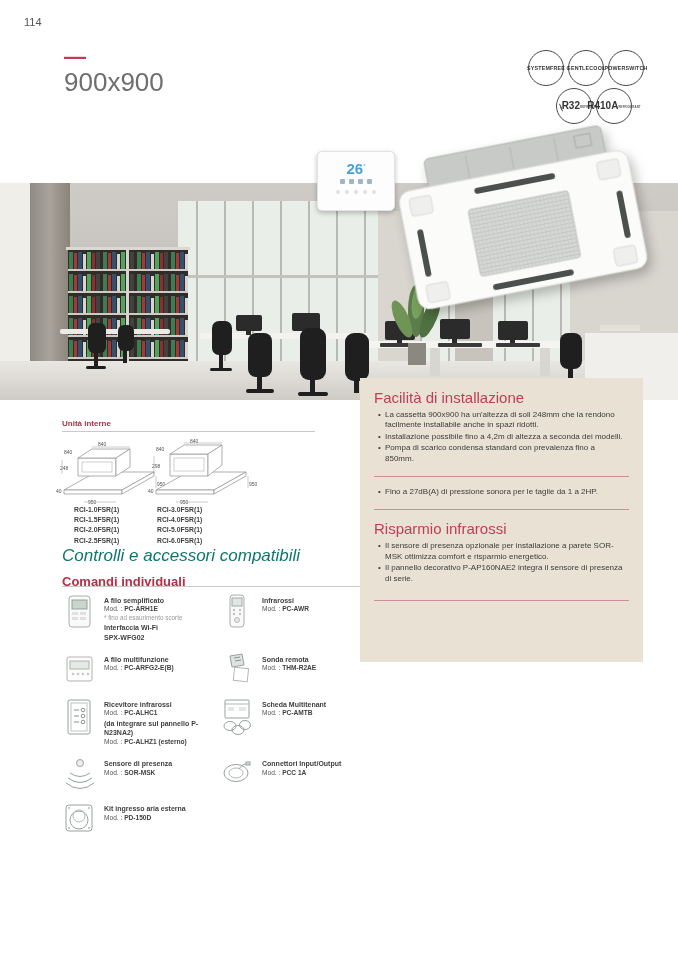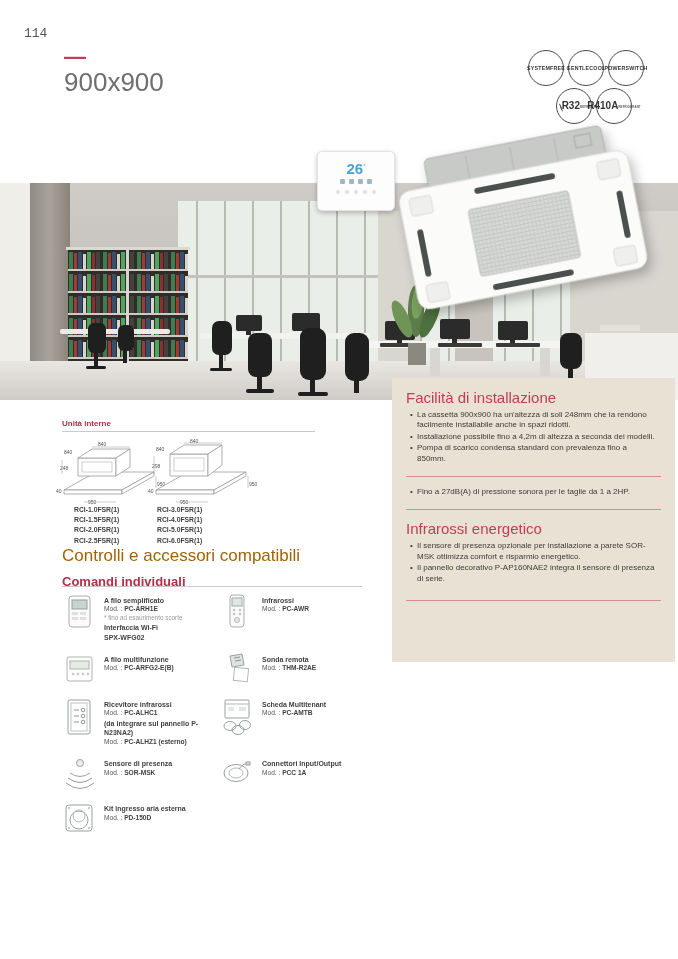--- a/index.html
+++ b/index.html
@@ -1,19 +1,19 @@
 <!DOCTYPE html>
 <html><head>
 <meta charset="utf-8">
 <style>
   html,body{margin:0;padding:0;}
   body{font-family:"Liberation Sans","DejaVu Sans",sans-serif;background:#ffffff;}
   .page{position:relative;width:678px;height:959px;background:#fff;overflow:hidden;}
 
-  .page-num{position:absolute;left:24px;top:26px;font-size:13px;color:#555;font-family:Liberation Mono, monospace;}
+  .page-num{position:absolute;left:24px;top:16px;font-size:11px;color:#555;}
 
   .hdr{position:absolute;left:64px;top:46px;}
   .hdr .dash{color:#c23a56;font-size:22px;font-weight:bold;line-height:1;}
   .hdr .title{color:#c23a56;font-size:29px;font-weight:400;line-height:1.15;margin-top:6px;}
   .hdr .subtitle{color:#6e6e6e;font-size:26px;font-weight:400;line-height:1.1;}
 
   
   .badges{position:absolute;left:528px;top:50px;width:126px;}
   .badge-row1{display:flex;gap:4px;}
   .badge-row2{display:flex;gap:4px;margin-top:2px;margin-left:28px;}
@@ -37,36 +37,36 @@
   .ctrl-icons{display:flex;gap:4px;margin-top:3px;}
   .ctrl-icons span{width:5px;height:5px;background:#9fb6c6;display:inline-block;border-radius:1px;}
   .ctrl-btns{display:flex;gap:5px;margin-top:6px;}
   .ctrl-btns span{width:4px;height:4px;border-radius:50%;background:#e0e0e0;display:inline-block;}
 
   
   .cassette{position:absolute;left:398px;top:140px;width:245px;height:152px;z-index:4;
             transform:rotate(-11deg);filter:drop-shadow(3px 6px 6px rgba(0,0,0,.25));}
 
   
-  .feature-box{position:absolute;left:392px;top:378px;width:283px;height:284px;background:#e8e1d4;
+  .feature-box{position:absolute;left:360px;top:378px;width:283px;height:284px;background:#e8e1d4;
                box-sizing:border-box;padding:11px 14px 8px 14px;z-index:6;}
   .feature-box h2{margin:0 0 4px 0;font-size:15px;font-weight:400;color:#c03d55;}
   .feature-box ul{margin:4px;padding:0;list-style:none;}
   .feature-box li{font-size:8px;color:#3d3b38;line-height:1.3;padding-left:7px;position:relative;margin-bottom:1px;}
   .feature-box li::before{content:"\2022";position:absolute;left:0;top:0;color:#3d3b38;}
   .fdiv{border:none;border-top:1.4px solid #cf8e9a;margin:12px 0 10px 0;}
 
   
   .ui-head{position:absolute;left:62px;top:419px;font-size:8px;font-weight:bold;color:#b03048;}
   .ui-rule{position:absolute;left:62px;top:431px;width:253px;border-top:1px solid #c9c9c9;}
   .diagram{position:absolute;}
   .models{position:absolute;font-size:6.8px;font-weight:bold;color:#3f3f3f;line-height:1.5;}
 
   
-  .acc-head{position:absolute;left:62px;top:546px;font-size:17px;font-weight:400;color:#a16207;}
+  .acc-head{position:absolute;left:62px;top:546px;font-size:17px;font-weight:400;color:#0f766e;font-style:italic;}
   .acc-sub{position:absolute;left:62px;top:574px;font-size:13px;font-weight:bold;color:#b03048;}
   .acc-rule{position:absolute;left:62px;top:586px;width:300px;border-top:1px solid #c9c9c9;}
   .acc-grid{position:absolute;left:62px;top:594px;width:320px;display:grid;
             grid-template-columns:150px 170px;column-gap:8px;row-gap:11px;align-items:start;}
   .acc-item{display:flex;gap:8px;}
   .acc-ic{flex:0 0 34px;display:flex;justify-content:center;}
   .acc-tx{padding-top:2px;}
   .acc-name{font-size:7px;font-weight:bold;color:#3f3f3f;line-height:1.3;}
   .acc-mod{font-size:6.6px;color:#555;line-height:1.35;}
   .acc-mod b{color:#3f3f3f;}
@@ -286,21 +286,21 @@
       </ul>
     </div>
     <hr class="fdiv">
     <div>
       <ul>
         <li>Fino a 27dB(A) di pressione sonora per le taglie da 1 a 2HP.</li>
       </ul>
     </div>
     <hr class="fdiv">
     <div>
-      <h2>Infrarossi energetico</h2>
+      <h2>Risparmio infrarossi</h2>
       <ul>
         <li>Il sensore di presenza opzionale per installazione a parete SOR-MSK ottimizza comfort e risparmio energetico.</li>
         <li>Il pannello decorativo P-AP160NAE2 integra il sensore di presenza di serie.</li>
       </ul>
     </div>
     <hr class="fdiv" style="margin-top:16px;">
   </div>
 
   <div class="ui-head">Unità interne</div>
   <div class="ui-rule"></div>

